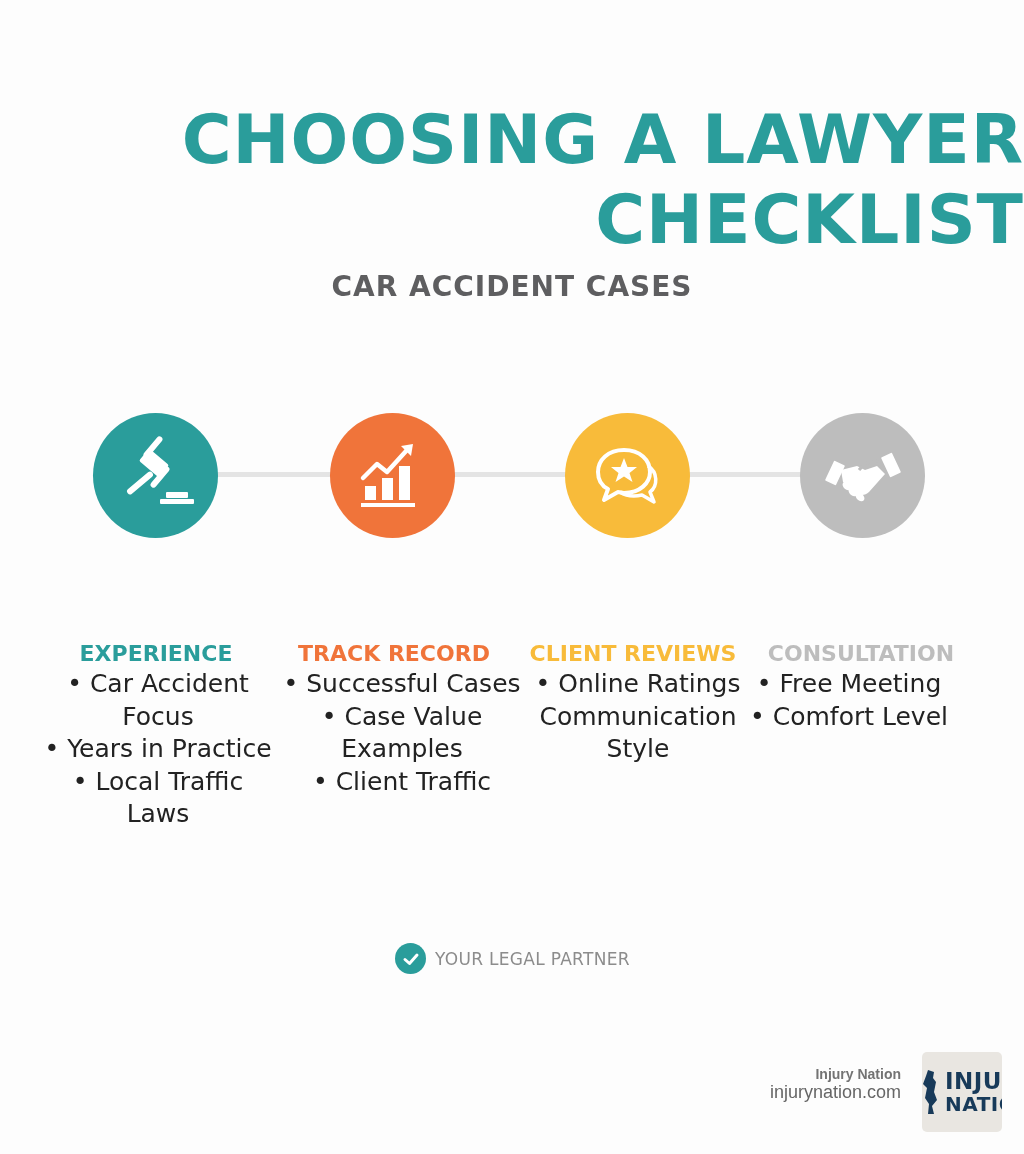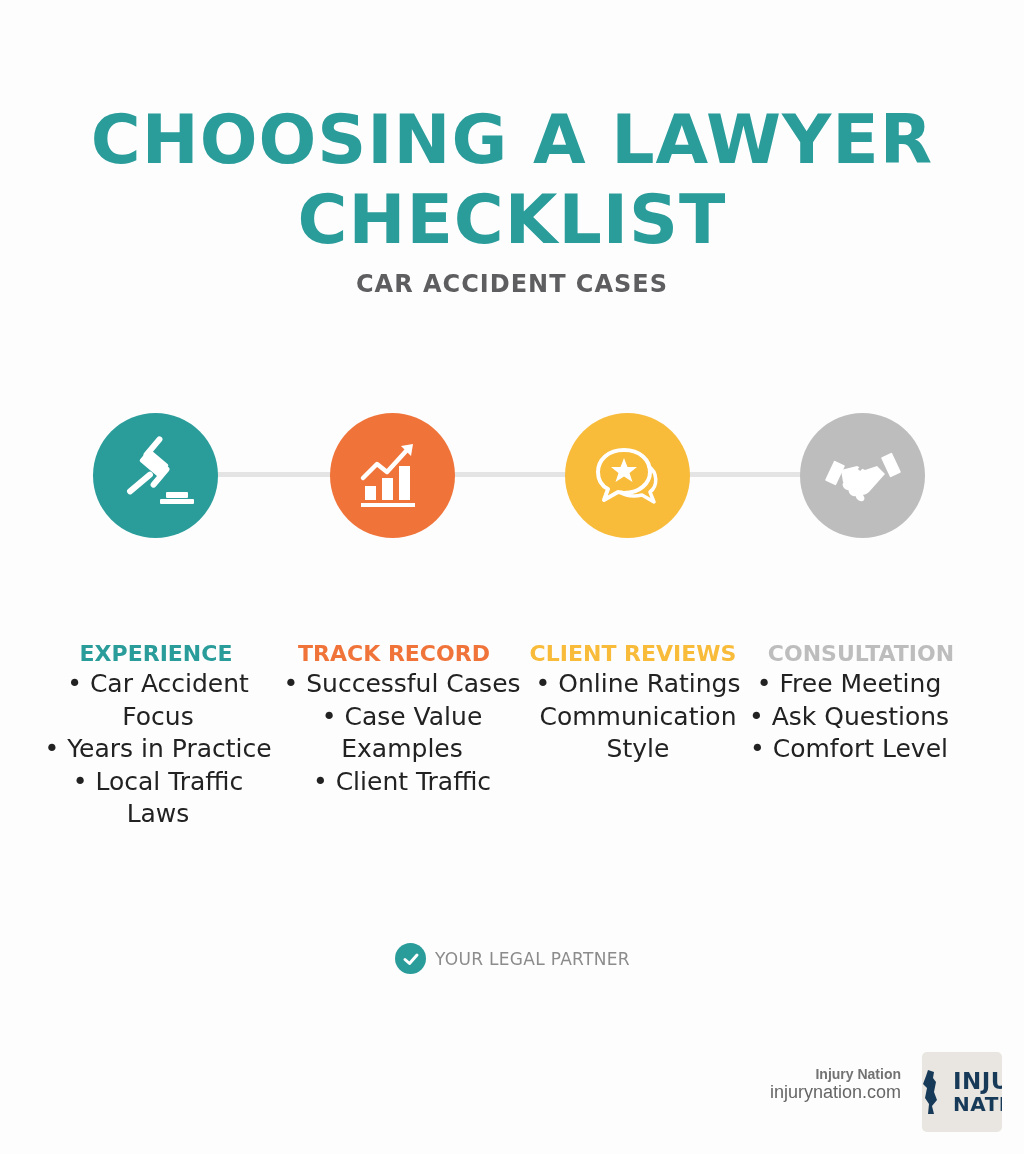--- a/index.html
+++ b/index.html
@@ -1,29 +1,29 @@
 <!DOCTYPE html>
 <html><head>
   <meta charset="utf-8">
   <style>
     * { box-sizing: border-box; margin: 0; padding: 0; }
     html, body { width: 1024px; height: 1154px; background: #fdfdfd; overflow: hidden; }
     body { position: relative; font-family: "Liberation Sans", sans-serif; }
 
     .title {
       position: absolute; left: 0; width: 1024px; top: 100px;
-      text-align: center; color: #2a9d9b;
+      text-align: right; color: #2a9d9b;
       font-family: "DejaVu Sans", sans-serif; font-weight: bold;
       font-size: 68px; line-height: 80px; letter-spacing: 1px;
     }
     .subtitle {
       position: absolute; left: 0; width: 1024px; top: 270px;
       text-align: center; color: #5e5e60;
       font-family: "DejaVu Sans", sans-serif; font-weight: bold;
-      font-size: 24px; letter-spacing: 1px;
+      font-size: 28px; letter-spacing: 1px;
     }
 
     .connector {
       position: absolute; top: 472px; left: 210px; width: 600px; height: 5px;
       background: #e4e4e4; border-radius: 2px;
     }
     .circle {
       position: absolute; width: 125px; height: 125px; border-radius: 50%;
       top: 413px; display: flex; align-items: center; justify-content: center;
     }
@@ -52,21 +52,21 @@
     .brand {
       position: absolute; right: 123px; top: 1066px; text-align: right;
     }
     .brand .name { font-family: Liberation Sans, sans-serif; font-weight: bold; font-size: 14px; color: #737373; }
     .brand .url { font-family: "Liberation Sans", sans-serif; font-size: 18px; color: #666; }
     .logo {
       position: absolute; left: 922px; top: 1052px; width: 80px; height: 80px;
       background: #e9e6e1; border-radius: 5px; overflow: hidden;
     }
     .logo .l1, .logo .l2 {
-      position: absolute; left: 31px; font-family: "DejaVu Sans", sans-serif; font-weight: bold;
+      position: absolute; left: 23px; font-family: "DejaVu Sans", sans-serif; font-weight: bold;
       color: #183a59; font-size: 23px; letter-spacing: 0.5px; white-space: nowrap;
     }
     .logo .l1 { top: 16px; }
     .logo .l2 { top: 40px; font-size: 20px; }
     .logo .fig { position: absolute; left: 0; top: 18px; }
   </style>
 </head>
 <body>
 
 <div class="title">
@@ -139,21 +139,20 @@
   <li><span class="bullet">•</span><span>Successful Cases</span></li>
   <li><span class="bullet">•</span><span>Case Value Examples</span></li>
   <li><span class="bullet">•</span><span>Client Traffic</span></li>
 </ul>
 <ul class="list" style="left:518px;">
   <li><span class="bullet">•</span><span>Online Ratings</span></li>
   <li><span>Communication Style</span></li>
 </ul>
 <ul class="list" style="left:729px;">
   <li><span class="bullet">•</span><span>Free Meeting</span></li>
-  <li><span class="bullet">•</span><span>Ask Questions</span></li>
   <li><span class="bullet">•</span><span>Comfort Level</span></li>
 </ul>
 
 <div class="badge">
   <div class="check">
     <svg width="18" height="18" viewBox="0 0 18 18">
         <polyline points="3,9.5 7.5,13.5 15,5" fill="none" stroke="#fff" stroke-width="3" stroke-linecap="round" stroke-linejoin="round"></polyline>
       </svg>
   </div>
   <span class="text">YOUR LEGAL PARTNER</span>

